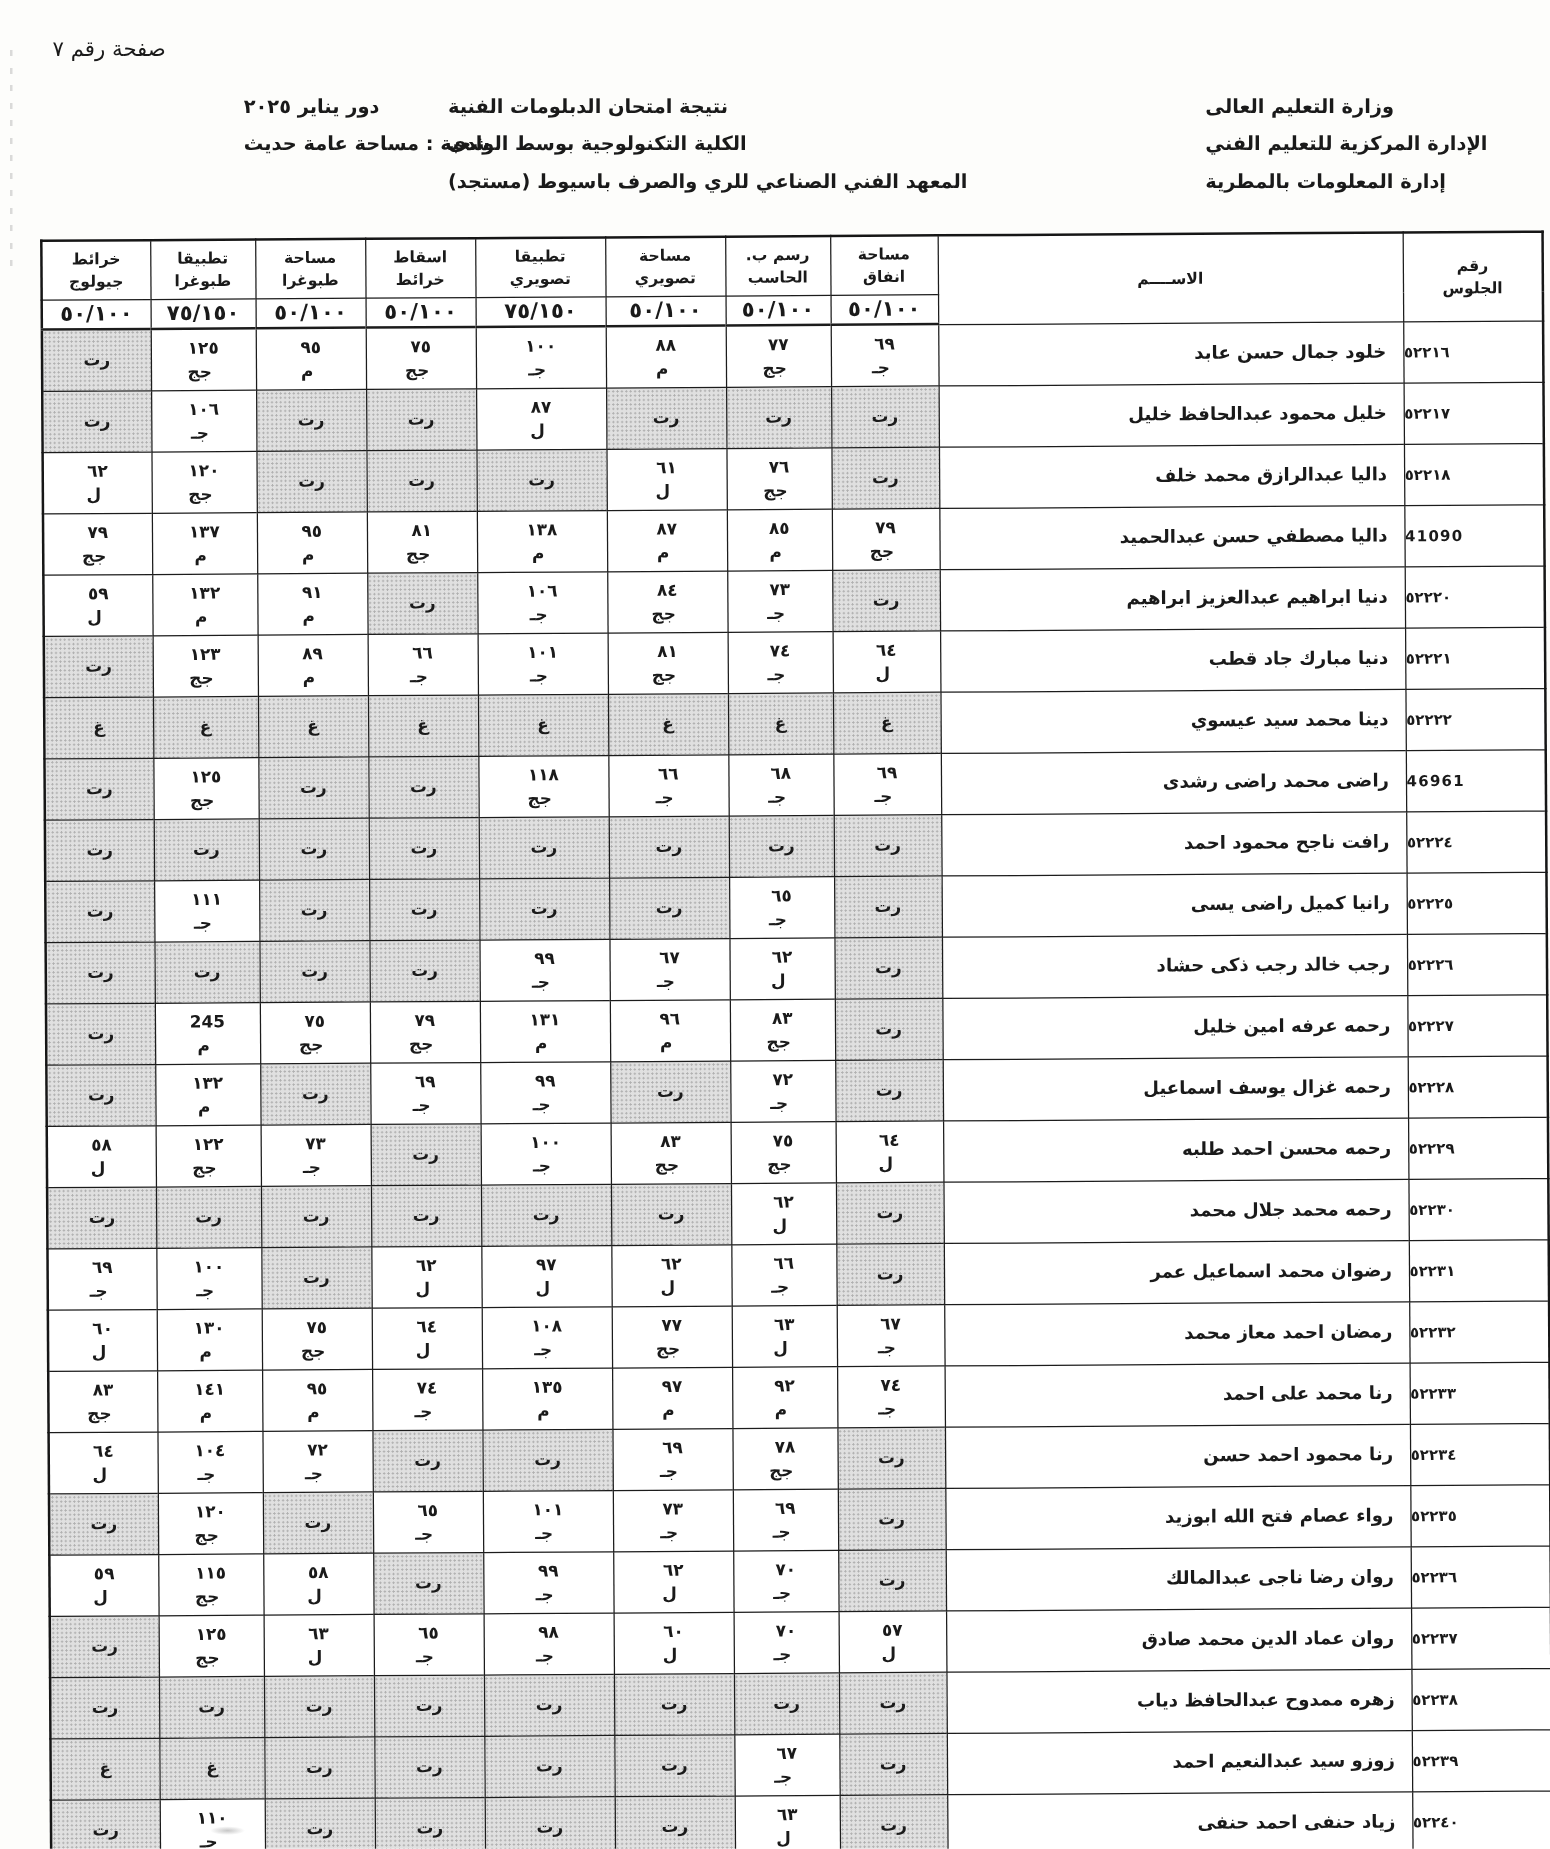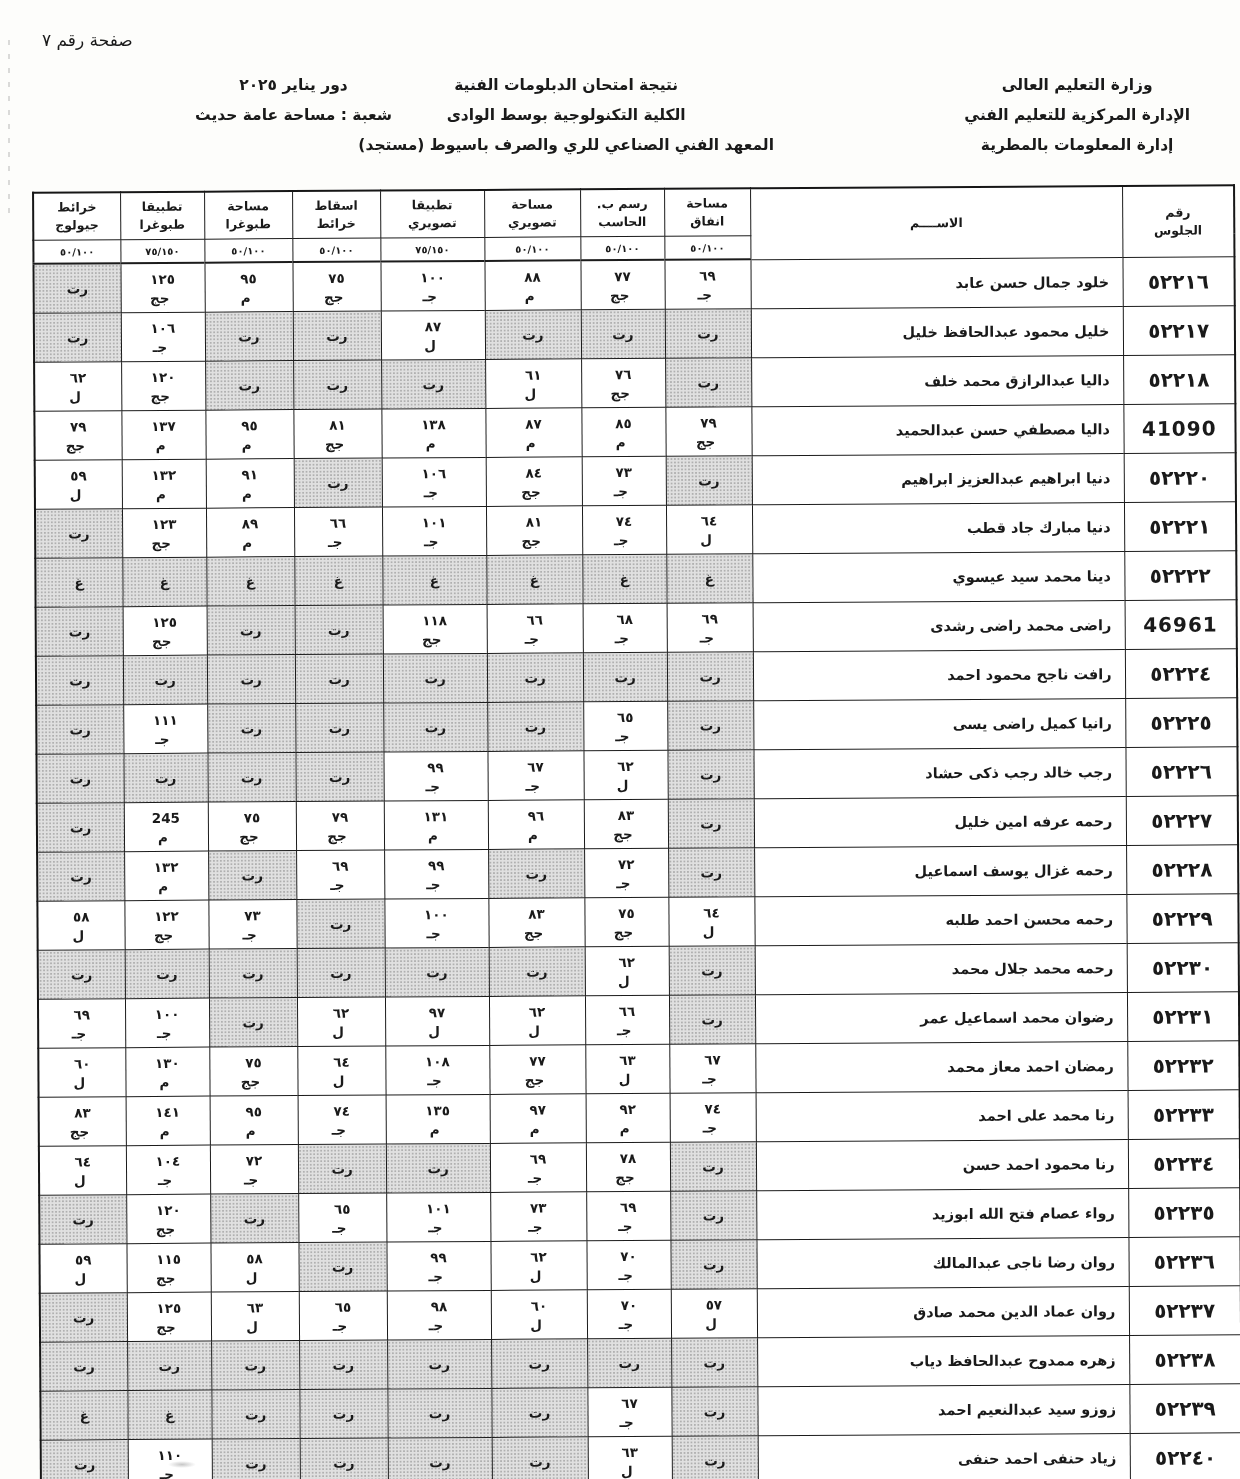--- a/index.html
+++ b/index.html
@@ -6,46 +6,46 @@
   body{
     width:1240px;height:1479px;position:relative;overflow:hidden;
     background:#fdfdfb;color:var(--ink,#1a1a1a);
     font-family:"DejaVu Sans",sans-serif;
   }
   .page{position:absolute;inset:0}
   .page-label{
     position:absolute;top:30px;left:42px;direction:rtl;
     font-size:17px;font-weight:normal;
   }
-  .hdr{position:absolute;direction:rtl;text-align:center;font-weight:bold;
+  .hdr{position:absolute;direction:rtl;text-align:left;font-weight:bold;
        font-size:15.5px;line-height:30px;white-space:nowrap}
   .hdr-right{top:70px;right:50px}
   .hdr-center{top:70px;right:466px}
   .hdr-left{top:70px;right:848px}
   .table-wrap{
     position:absolute;top:188px;left:36px;width:1202px;
     transform:rotate(-0.35deg);transform-origin:50% 50%;
   }
   table{
     width:100%;border-collapse:collapse;direction:rtl;table-layout:fixed;
     border:2.5px solid #161616;background:#fff;
   }
   col.c-seat{width:112px}  col.c-name{width:372px}
   col.c-s0{width:86px}  col.c-s1{width:84px}  col.c-s2{width:96px}
   col.c-s3{width:104px} col.c-s4{width:88px}  col.c-s5{width:88px}
   col.c-s6{width:84px}  col.c-s7{width:87px}
   th,td{border:1.6px solid #1c1c1c;padding:0;font-weight:bold;overflow:hidden}
   thead tr.subjects th{height:46px;font-size:12.5px;line-height:1.45;
     vertical-align:middle;text-align:center}
-  thead tr.maxes th{height:22px;font-size:10px;text-align:center;
+  thead tr.maxes th{height:22px;font-size:17px;text-align:center;
     border-top-width:1.2px;border-bottom-width:2.4px;vertical-align:middle}
   th.seat-h{font-size:13px;line-height:1.5}
   th.name-h{font-size:15px;letter-spacing:.5px}
   tbody td{height:48px;vertical-align:middle}
-  td.seat{text-align:center;font-size:20px;letter-spacing:1px}
+  td.seat{text-align:left;font-size:12px;letter-spacing:1px}
   td.name{text-align:right;padding-right:13px;font-size:14.5px;white-space:nowrap}
   td.mark{text-align:center}
   td.mark .score{line-height:19px;font-size:13.5px;margin-top:2px}
   td.mark .grade{line-height:19px;font-size:13.5px;transform:translateX(-3px)}
   td.mark .single{font-size:13.5px;line-height:44px}
   .shaded{
     background-color:var(--shaded,#e0e0e0);
     background-image:radial-gradient(var(--shaded-dot,#b3b3b3) .8px,transparent .95px);
     background-size:3.5px 3.5px;
   }

